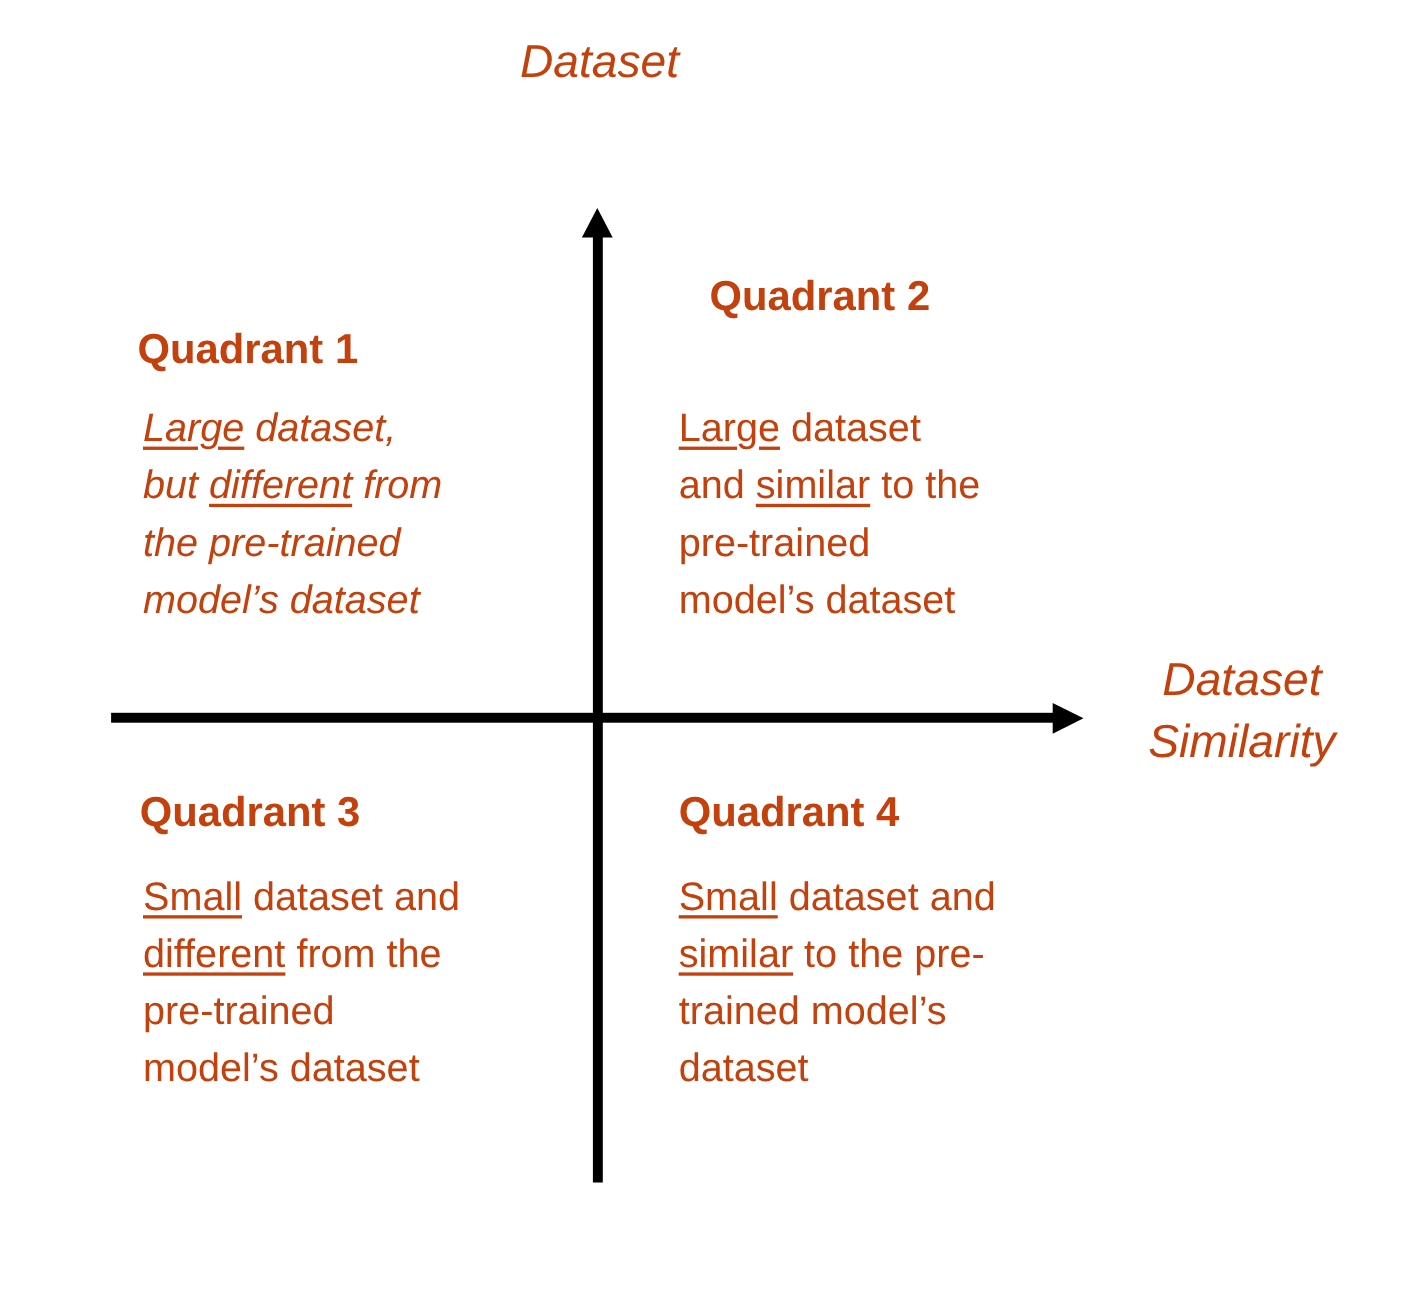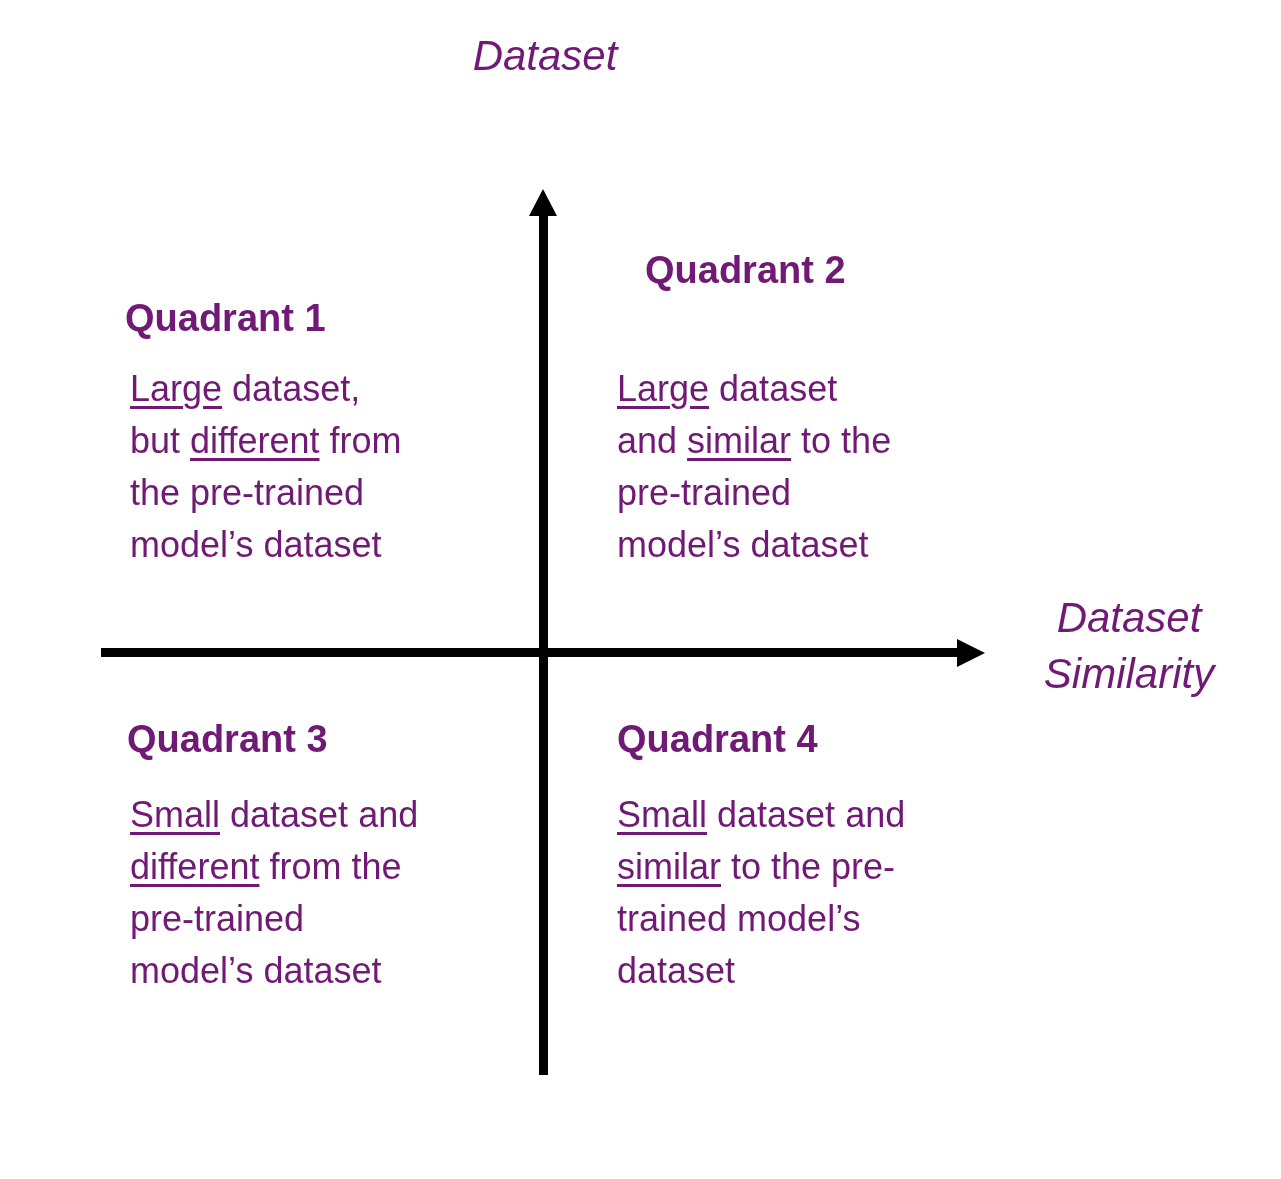--- a/index.html
+++ b/index.html
@@ -6,21 +6,21 @@
     margin: 0;
     padding: 0;
     background: #ffffff;
   }
   .canvas {
     position: relative;
     width: 1281px;
     height: 1179px;
     background: #ffffff;
     font-family: "Liberation Sans", sans-serif;
-    color: #701a75;
+    color: #c2410c;
     overflow: hidden;
   }
   .abs { position: absolute; }
 
   
   .y-axis-line {
     left: 539px; top: 212px;
     width: 9px; height: 863px;
     background: #000;
   }
@@ -64,21 +64,21 @@
   }
   .q-body {
     font-size: 36px;
     line-height: 52px;
     white-space: nowrap;
   }
   .q1-title { left: 125px; top: 251px; margin-top: 48px; }
   .q2-title { left: 617px; top: 251px; margin-left: 28px; }
   .q3-title { left: 127px; top: 720px; }
   .q4-title { left: 617px; top: 720px; }
-  .q1-body  { left: 130px; top: 363px; }
+  .q1-body  { left: 130px; top: 363px; font-style: italic; }
   .q2-body  { left: 617px; top: 363px; }
   .q3-body  { left: 130px; top: 789px; }
   .q4-body  { left: 617px; top: 789px; }
 
   .u {
     text-decoration: underline;
     text-decoration-thickness: 3px;
     text-underline-offset: 5px;
   }
 </style>

